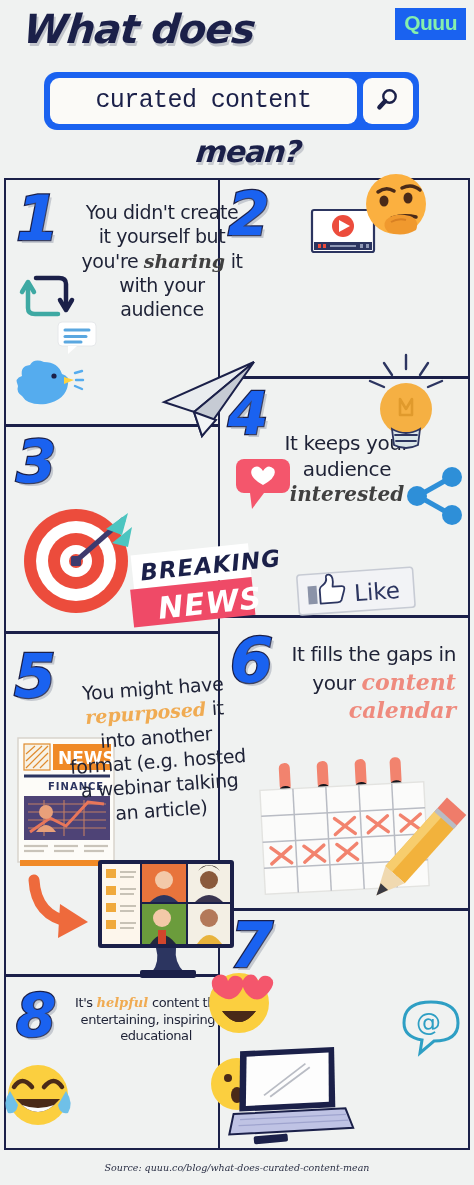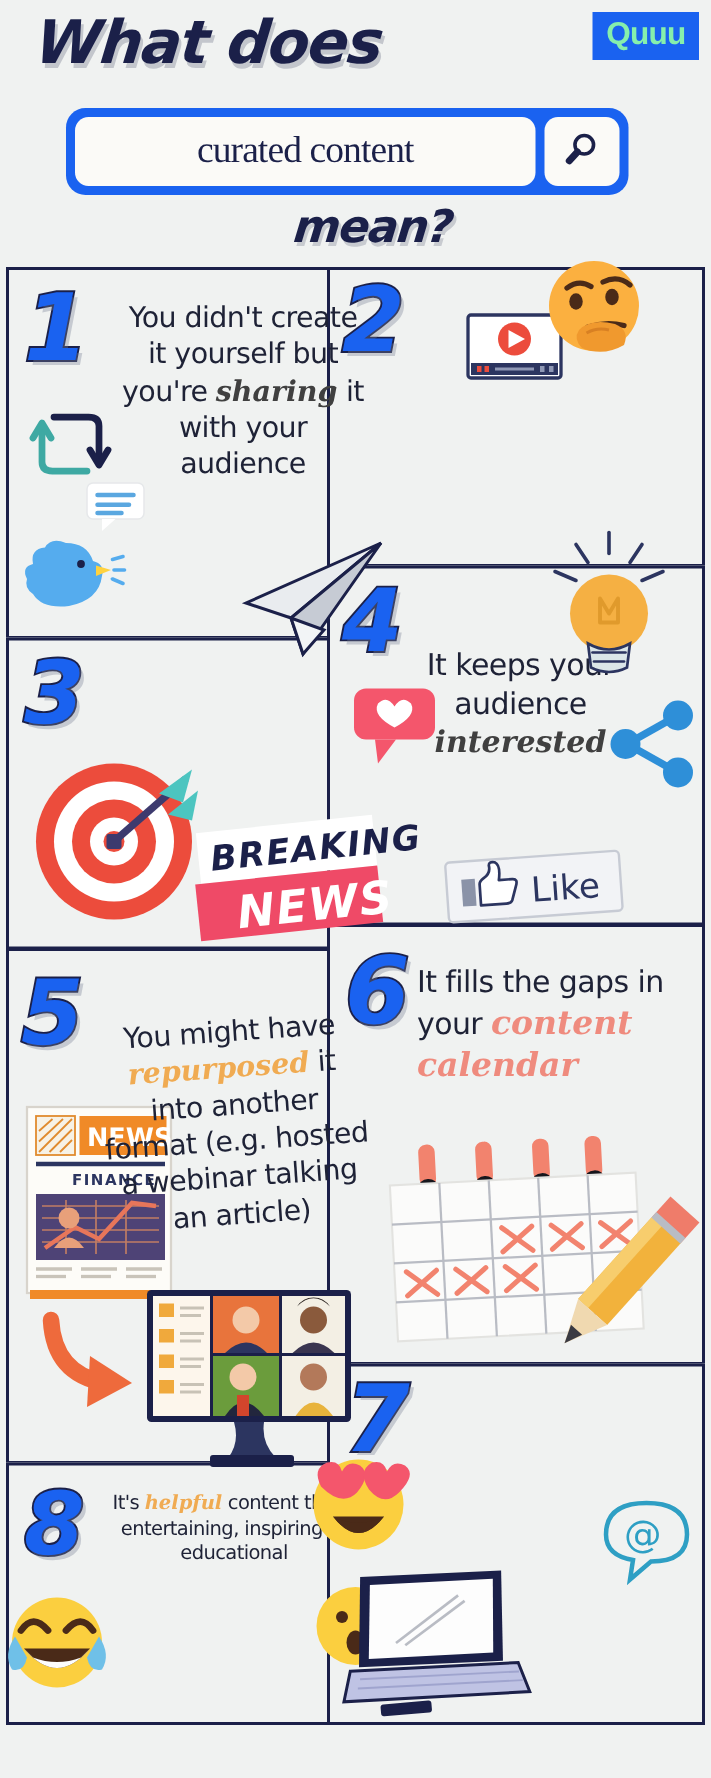--- a/index.html
+++ b/index.html
@@ -38,21 +38,21 @@
   .searchbar {
     position: absolute; left: 44px; top: 72px;
     width: 375px; height: 58px;
     background: #1a62f0; border-radius: 13px;
     display: flex; align-items: center; padding: 6px;
     gap: 6px;
   }
   .search-input {
     flex: 1; height: 100%; background: #fbfaf7;
     border-radius: 9px; border: none;
-    font-family: Liberation Serif, serif;
+    font-family: Liberation Mono, monospace;
     font-size: 25px; color: #1b2049;
     text-align: center; line-height: 46px;
     letter-spacing: -0.6px;
     display: flex; align-items: center; justify-content: center;
   }
   .search-btn {
     width: 50px; height: 100%; background: #fbfaf7;
     border-radius: 9px; display: flex;
     align-items: center; justify-content: center;
   }
@@ -526,21 +526,21 @@
                 <rect x="52" y="2" width="26" height="74" fill="#f2b23c"></rect>
                 <rect x="52" y="2" width="9" height="74" fill="#f7cd6d"></rect>
                 <path d="M52 76 L65 104 L78 76 Z" fill="#f0d9b0"></path>
                 <path d="M60 92 L65 104 L70 92 Z" fill="#3a3a42"></path>
                 <rect x="52" y="-16" width="26" height="18" fill="#ef7c6a"></rect>
                 <rect x="52" y="-2" width="26" height="5" fill="#b9bcc4"></rect>
               </g>
             </svg>
           </div>
 
-          <div class="body-text" style="left:58px; top:24px; width:178px; text-align:left; font-size:20px;">
+          <div class="body-text" style="left:58px; top:24px; width:178px; text-align:right; font-size:20px;">
             <span>It fills the gaps in your </span><span class="hand hand-coral" style="font-size:22px;">content calendar</span>
           </div>
         </div>
       </div>
 
       <div class="panel" style="top:731px; height:241px;">
         <div class="panel-inner">
           <div class="num" style="left:10px; top:4px; font-size:62px;">7</div>
 
           <div class="art" style="left:178px; top:88px;">
@@ -567,13 +567,14 @@
                 <rect x="28" y="92" width="34" height="8" rx="2" fill="#1b2049"></rect>
               </g>
             </svg>
           </div>
 
         </div>
       </div>
     </div>
   </div>
 
+  <div class="footer">Source: quuu.co/blog/what-does-curated-content-mean</div>
 </div>
 
 </body></html>

